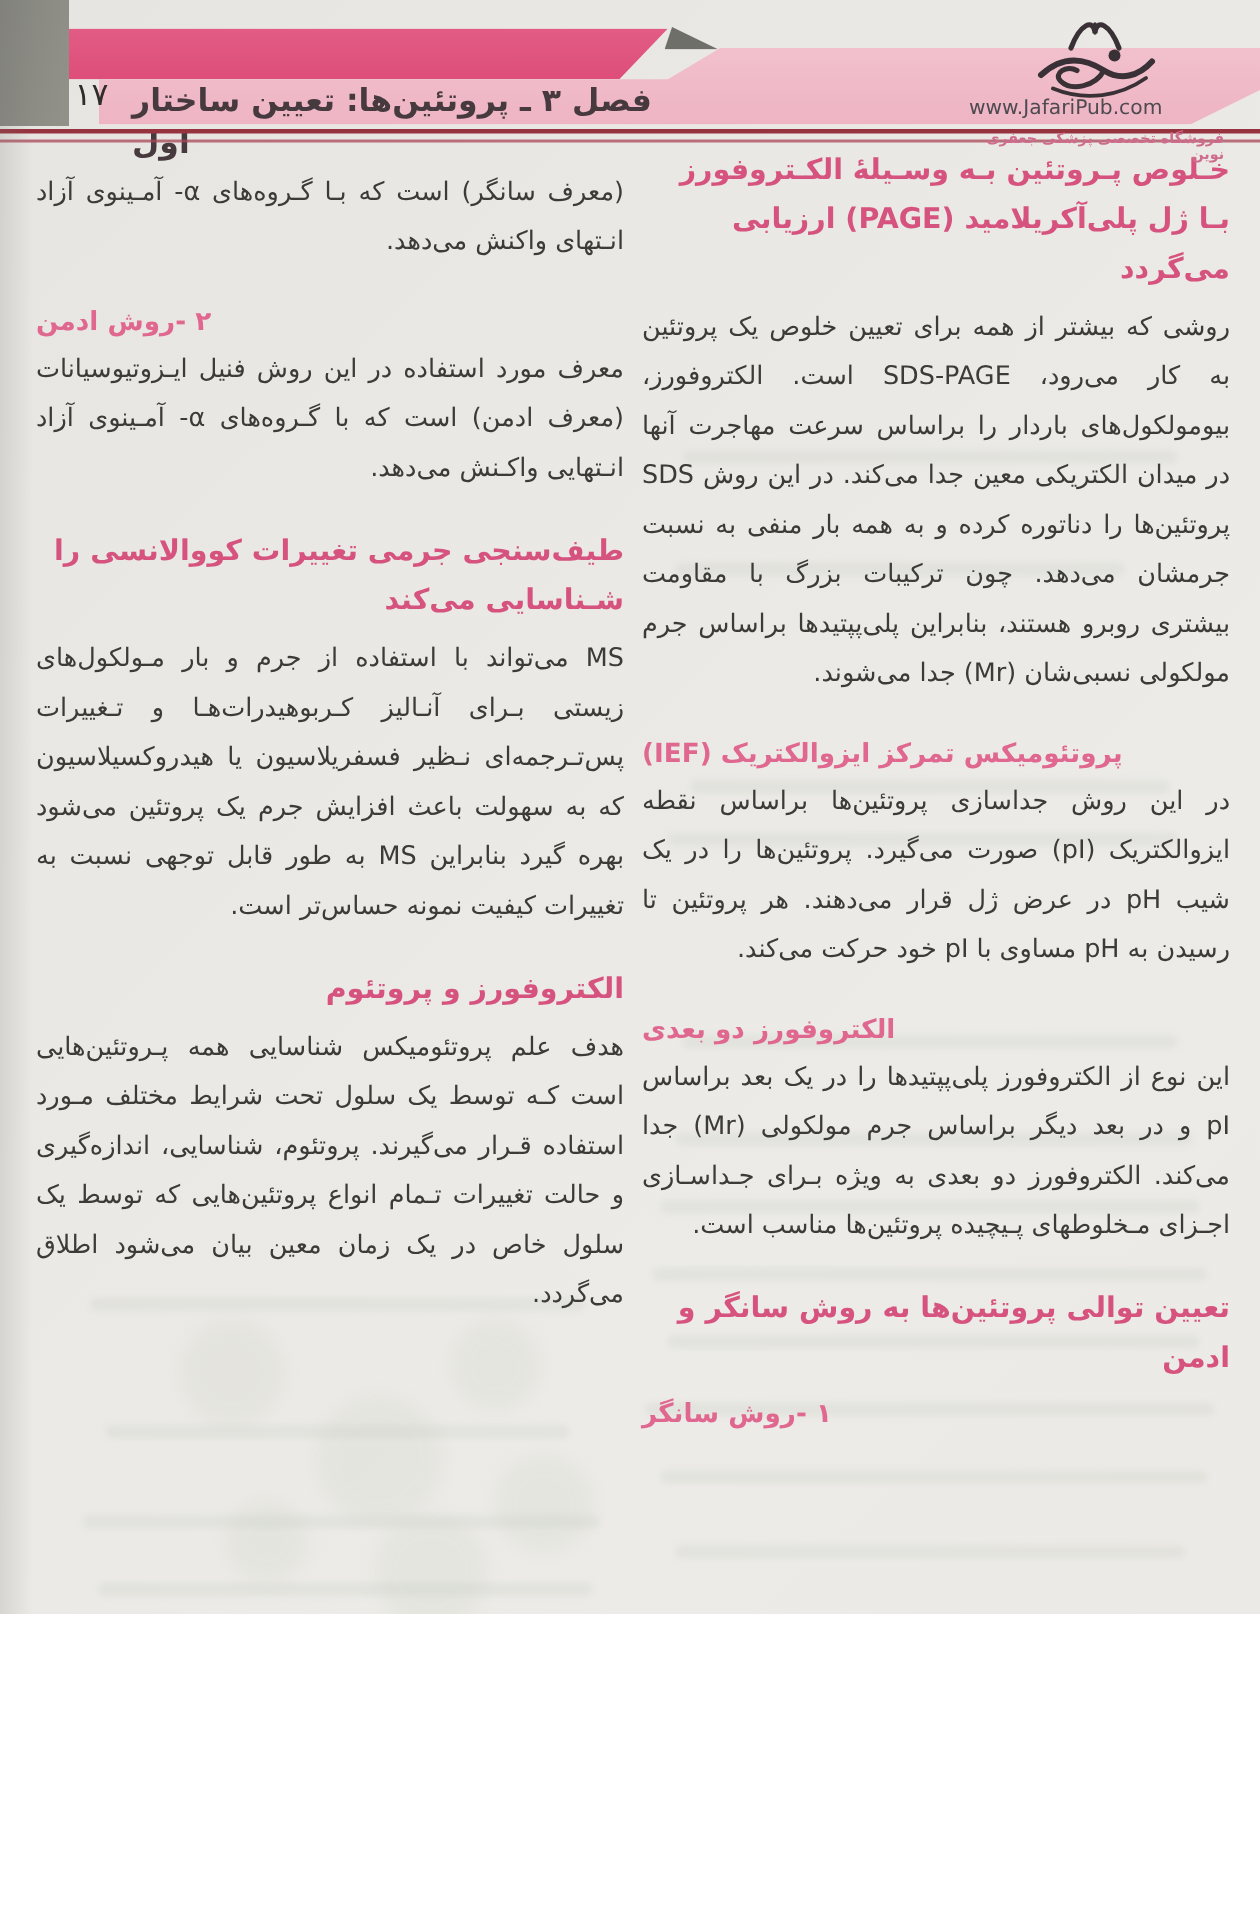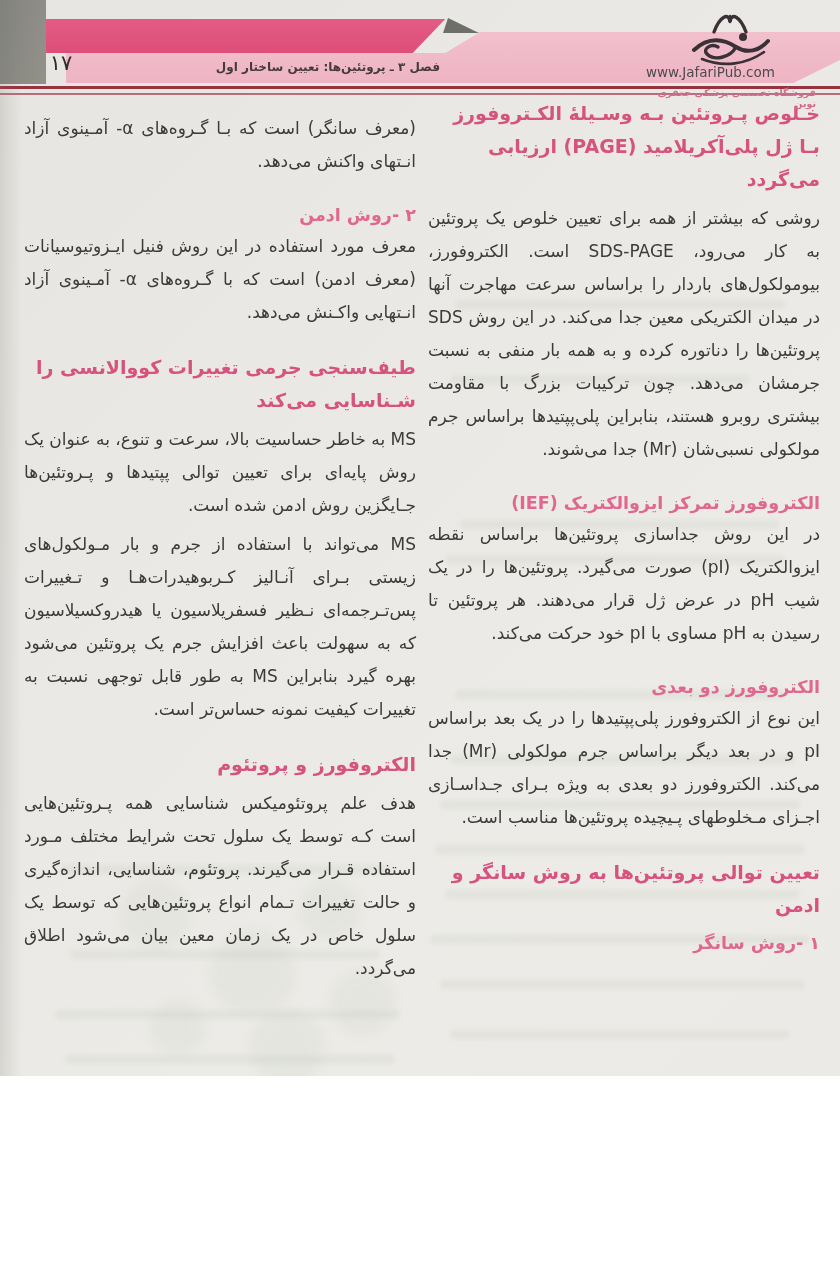--- a/index.html
+++ b/index.html
@@ -36,21 +36,21 @@
     position:absolute; left:66px; top:32px; width:774px; height:51px;
     background:linear-gradient(180deg,#f2c0cd,#eeb4c4);
     clip-path:polygon(0 41%, 49% 41%, 53.5% 0, 100% 0, 100% 55%, 94% 100%, 0 100%);
   }
   .page-number {
     position:absolute; left:38px; top:51px; width:46px; text-align:center;
     font-size:21px; color:#2f2d2b;
   }
   .chapter-title {
     position:absolute; left:88px; top:53px; width:352px; height:28px;
-    direction:rtl; text-align:right; font-size:12px; font-weight:bold;
+    direction:rtl; text-align:left; font-size:21px; font-weight:bold;
     color:#463a3f; line-height:28px; letter-spacing:.2px;
   }
   .logo-wrap { position:absolute; left:684px; top:8px; width:94px; height:58px; }
   .site-url {
     position:absolute; left:646px; top:64px; width:170px; text-align:left;
     font-size:13.5px; color:#4e4a50;
   }
   .rule-thick { position:absolute; left:0; top:86px; width:840px; height:3px; background:#97323f; }
   .rule-thin  { position:absolute; left:0; top:93px; width:840px; height:1.5px; background:#a84656; opacity:.75; }
   .store-line {
@@ -59,21 +59,21 @@
   }
 
   
   .col {
     position:absolute; direction:rtl; text-align:justify;
     font-size:17px; line-height:33px; color:#3c3b38;
   }
   .col-right { right:20px; top:97px; width:392px; }
   .col-left  { left:24px;  top:112px; width:392px; }
   .h1 { font-size:19px; font-weight:bold; color:#d6537f; line-height:33px; text-align:right; }
-  .h2 { font-size:17.5px; font-weight:bold; color:#e06890; line-height:30px; text-align:right; }
+  .h2 { font-size:17.5px; font-weight:bold; color:#e06890; line-height:30px; text-align:left; }
   .para { text-align:justify; }
   .mt-sec { margin-top:22px; }
   .mt-sm  { margin-top:6px; }
 
   
   .ghost-layer { position:absolute; left:0; top:0; width:840px; height:1280px; pointer-events:none; }
   .gline {
     position:absolute; height:9px; border-radius:5px;
     background:#9fae9f; opacity:.12; filter:blur(2px);
   }
@@ -144,33 +144,32 @@
   <div class="site-url">www.JafariPub.com</div>
 
   <div class="rule-thick"></div>
   <div class="rule-thin"></div>
 
   <div class="store-line">فروشگاه تخصصی پزشکی جعفری نوین</div>
 
   <div class="col col-right">
     <div class="h1">خـلوص پـروتئین بـه وسـیلۀ الکـتروفورز بـا ژل پلی‌آکریلامید (PAGE) ارزیابی می‌گردد</div>
     <div class="para mt-sm">روشی که بیشتر از همه برای تعیین خلوص یک پروتئین به کار می‌رود، SDS-PAGE است. الکتروفورز، بیومولکول‌های باردار را براساس سرعت مهاجرت آنها در میدان الکتریکی معین جدا می‌کند. در این روش SDS پروتئین‌ها را دناتوره کرده و به همه بار منفی به نسبت جرمشان می‌دهد. چون ترکیبات بزرگ با مقاومت بیشتری روبرو هستند، بنابراین پلی‌پپتیدها براساس جرم مولکولی نسبی‌شان (Mr) جدا می‌شوند.</div>
-    <div class="h2 mt-sec">الکتروفورز تمرکز ایزوالکتریک (IEF)</div>
+    <div class="h2 mt-sec">پروتئومیکس تمرکز ایزوالکتریک (IEF)</div>
     <div class="para">در این روش جداسازی پروتئین‌ها براساس نقطه ایزوالکتریک (pI) صورت می‌گیرد. پروتئین‌ها را در یک شیب pH در عرض ژل قرار می‌دهند. هر پروتئین تا رسیدن به pH مساوی با pI خود حرکت می‌کند.</div>
     <div class="h2 mt-sec">الکتروفورز دو بعدی</div>
     <div class="para">این نوع از الکتروفورز پلی‌پپتیدها را در یک بعد براساس pI و در بعد دیگر براساس جرم مولکولی (Mr) جدا می‌کند. الکتروفورز دو بعدی به ویژه بـرای جـداسـازی اجـزای مـخلوطهای پـیچیده پروتئین‌ها مناسب است.</div>
     <div class="h1 mt-sec">تعیین توالی پروتئین‌ها به روش سانگر و ادمن</div>
     <div class="h2 mt-sm">۱ -روش سانگر</div>
   </div>
 
   <div class="col col-left">
     <div class="para">(معرف سانگر) است که بـا گـروه‌های α- آمـینوی آزاد انـتهای واکنش می‌دهد.</div>
     <div class="h2 mt-sec">۲ -روش ادمن</div>
     <div class="para">معرف مورد استفاده در این روش فنیل ایـزوتیوسیانات (معرف ادمن) است که با گـروه‌های α- آمـینوی آزاد انـتهایی واکـنش می‌دهد.</div>
     <div class="h1 mt-sec">طیف‌سنجی جرمی تغییرات کووالانسی را شـناسایی می‌کند</div>
-    <div class="para mt-sm">MS به خاطر حساسیت بالا، سرعت و تنوع، به عنوان یک روش پایه‌ای برای تعیین توالی پپتیدها و پـروتئین‌ها جـایگزین روش ادمن شده است.</div>
     <div class="para mt-sm">MS می‌تواند با استفاده از جرم و بار مـولکول‌های زیستی بـرای آنـالیز کـربوهیدرات‌هـا و تـغییرات پس‌تـرجمه‌ای نـظیر فسفریلاسیون یا هیدروکسیلاسیون که به سهولت باعث افزایش جرم یک پروتئین می‌شود بهره گیرد بنابراین MS به طور قابل توجهی نسبت به تغییرات کیفیت نمونه حساس‌تر است.</div>
     <div class="h1 mt-sec">الکتروفورز و پروتئوم</div>
     <div class="para mt-sm">هدف علم پروتئومیکس شناسایی همه پـروتئین‌هایی است کـه توسط یک سلول تحت شرایط مختلف مـورد استفاده قـرار می‌گیرند. پروتئوم، شناسایی، اندازه‌گیری و حالت تغییرات تـمام انواع پروتئین‌هایی که توسط یک سلول خاص در یک زمان معین بیان می‌شود اطلاق می‌گردد.</div>
   </div>
 
   <div class="edge-shade"></div>
 </div>
 
 </body></html>

